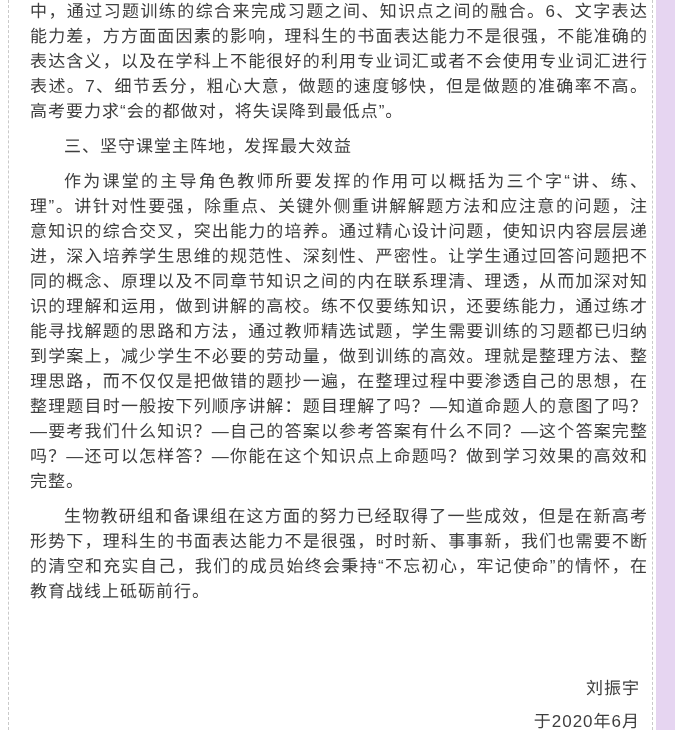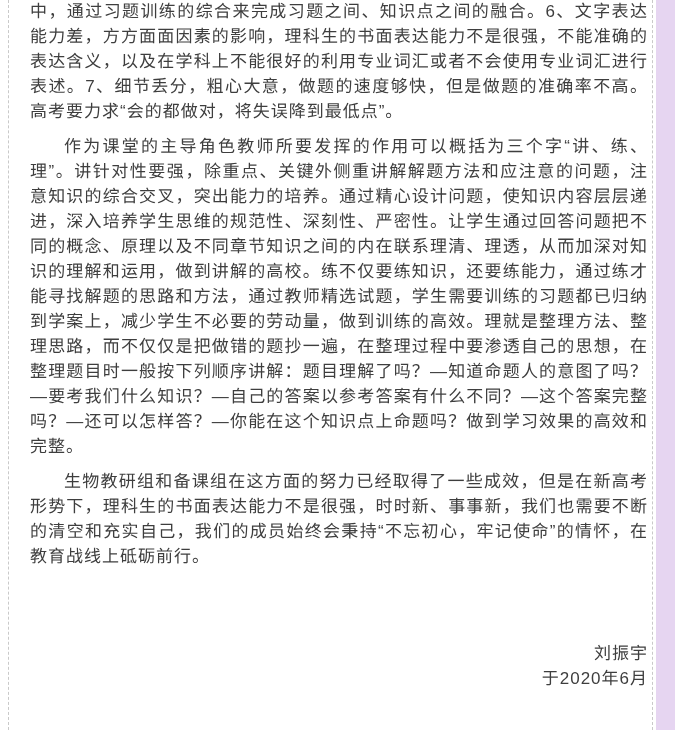--- a/index.html
+++ b/index.html
@@ -51,38 +51,39 @@
     letter-spacing:1px;
     margin:0 0 10px 0;
     text-indent:2em;
     font-weight:normal;
   }
   .signature{
     margin-top:72px;
     text-align:right;
   }
   .signature p{
-    margin:0;
+    margin:8px;
     text-align:right;
     text-indent:0;
   }
 </style>
 </head>
 <body>
 
 <div class="page">
 
   <div class="dashed-line left"></div>
   <div class="dashed-line right"></div>
   <div class="accent-strip"></div>
 
   <div class="content">
 
     <p class="continuation">中，通过习题训练的综合来完成习题之间、知识点之间的融合。6、文字表达能力差，方方面面因素的影响，理科生的书面表达能力不是很强，不能准确的表达含义，以及在学科上不能很好的利用专业词汇或者不会使用专业词汇进行表述。7、细节丢分，粗心大意，做题的速度够快，但是做题的准确率不高。高考要力求“会的都做对，将失误降到最低点”。</p>
 
+    <p class="section-heading">三、坚守课堂主阵地，发挥最大效益</p>
 
     <p class="indent">作为课堂的主导角色教师所要发挥的作用可以概括为三个字“讲、练、理”。讲针对性要强，除重点、关键外侧重讲解解题方法和应注意的问题，注意知识的综合交叉，突出能力的培养。通过精心设计问题，使知识内容层层递进，深入培养学生思维的规范性、深刻性、严密性。让学生通过回答问题把不同的概念、原理以及不同章节知识之间的内在联系理清、理透，从而加深对知识的理解和运用，做到讲解的高校。练不仅要练知识，还要练能力，通过练才能寻找解题的思路和方法，通过教师精选试题，学生需要训练的习题都已归纳到学案上，减少学生不必要的劳动量，做到训练的高效。理就是整理方法、整理思路，而不仅仅是把做错的题抄一遍，在整理过程中要渗透自己的思想，在整理题目时一般按下列顺序讲解：题目理解了吗？—知道命题人的意图了吗？—要考我们什么知识？—自己的答案以参考答案有什么不同？—这个答案完整吗？—还可以怎样答？—你能在这个知识点上命题吗？做到学习效果的高效和完整。</p>
 
     <p class="indent">生物教研组和备课组在这方面的努力已经取得了一些成效，但是在新高考形势下，理科生的书面表达能力不是很强，时时新、事事新，我们也需要不断的清空和充实自己，我们的成员始终会秉持“不忘初心，牢记使命”的情怀，在教育战线上砥砺前行。</p>
 
     <div class="signature">
       <p>刘振宇</p>
       <p>于2020年6月</p>
     </div>
 

